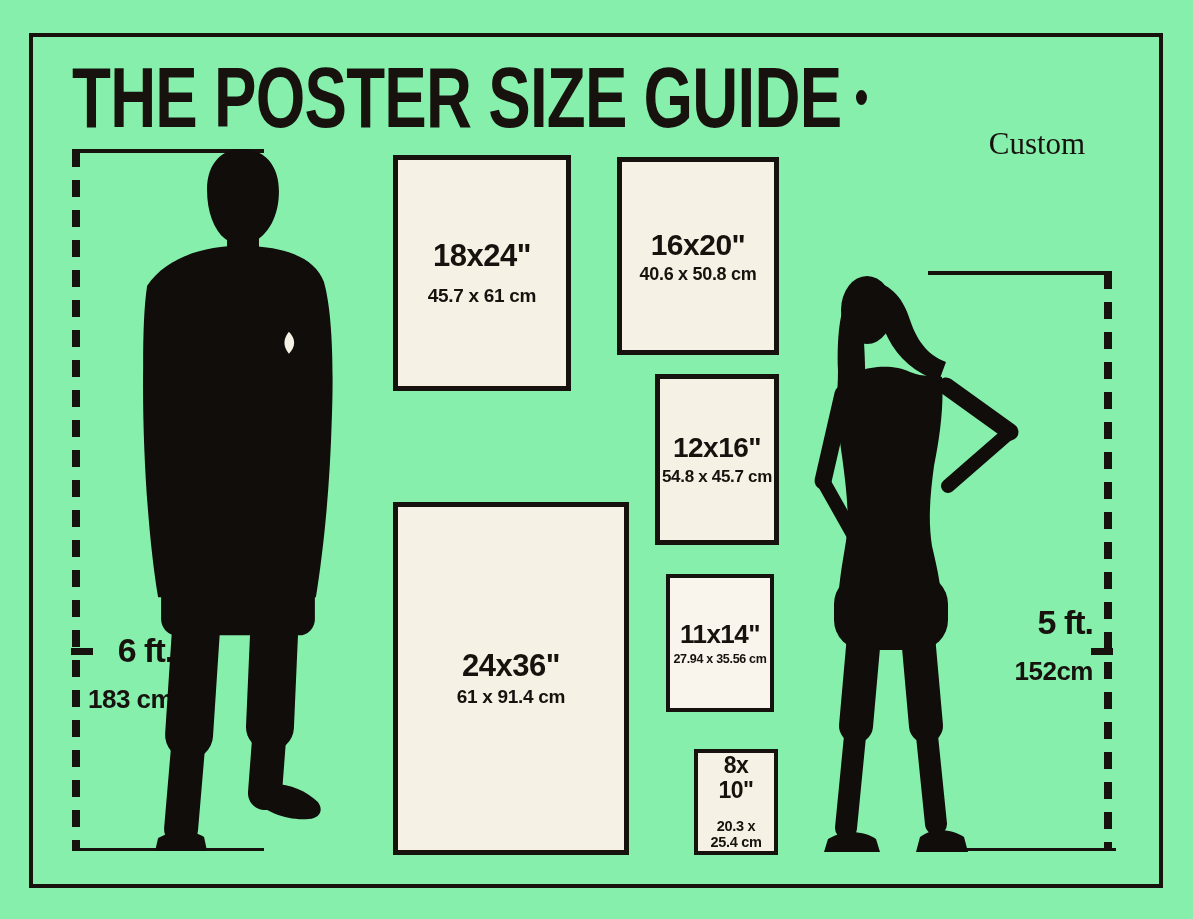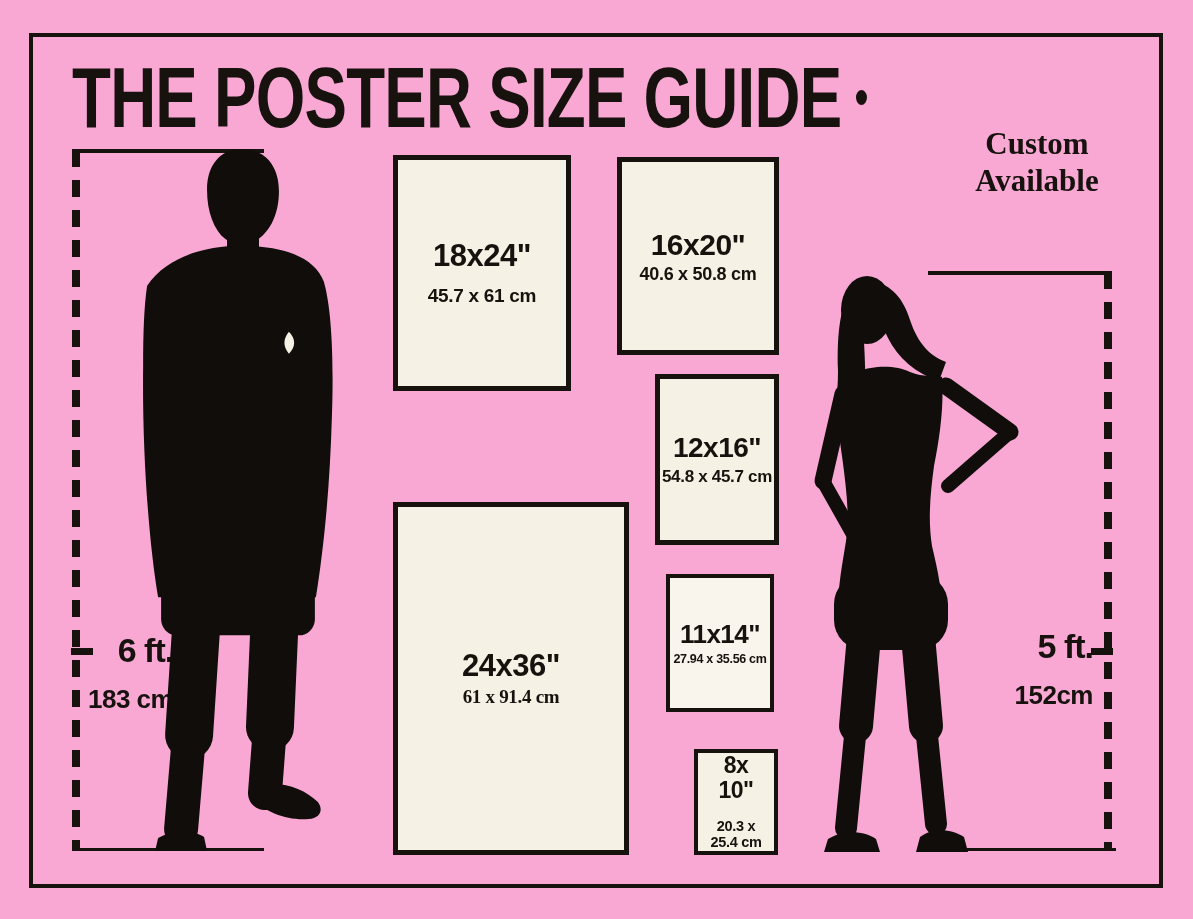--- a/index.html
+++ b/index.html
@@ -1,73 +1,73 @@
 <!DOCTYPE html>
 <html><head>
 <meta charset="utf-8">
 <style>
   html,body { margin:0; padding:0; background:#f6f1e5; }
   .canvas {
     position:relative; width:1193px; height:919px;
-    background:#f9a8d4; color:#17120e;
+    background:#86efac; color:#17120e;
     font-family:"Liberation Sans", sans-serif;
     overflow:hidden;
   }
   .frame {
     position:absolute; left:29px; top:33px; width:1134px; height:855px;
     border:4px solid #17120e; box-sizing:border-box;
   }
   
   .title {
     position:absolute; left:72px; top:54px; margin:0;
     font-size:86px; font-weight:bold; line-height:1; letter-spacing:-1px;
     white-space:nowrap; transform:scaleX(0.74); transform-origin:left top;
     display:flex; align-items:center; gap:18px;
   }
   .title-dot { font-size:52px; line-height:86px; }
   
   .custom-note {
     position:absolute; left:948px; top:126px; width:178px;
-    font-family:"Liberation Serif", serif; font-weight:bold;
+    font-family:"Liberation Serif", serif; font-weight:normal;
     font-size:31px; line-height:1.18; text-align:center;
   }
   
   .dash-v { position:absolute; width:8px;
     background-image:repeating-linear-gradient(to bottom,#17120e 0 17px, transparent 17px 30px); }
   #dash-left  { left:72px; top:150px; height:700px; }
   #dash-right { left:1104px; top:272px; height:578px; }
   .hline { position:absolute; height:4px; background:#17120e; }
   #mline-top        { left:72px;  top:149px; width:192px; }
   #mline-ground     { left:72px;  top:848px; width:192px; height:3px; }
   #wline-top        { left:928px; top:271px; width:184px; }
   #wline-ground     { left:928px; top:848px; width:188px; height:3px; }
   .tick { position:absolute; width:22px; height:7px; background:#17120e; }
   #tick-left  { left:71px;  top:648px; }
   #tick-right { left:1091px; top:648px; }
   .height-label { position:absolute; font-weight:bold; line-height:1.05; }
   #label-man   { left:88px; top:633px; text-align:right; }
-  #label-woman { left:995px; width:98px; top:629px; text-align:right; }
+  #label-woman { left:995px; width:98px; top:605px; text-align:right; }
   .height-label .ft { font-size:34px; letter-spacing:-1px; }
   .height-label .cm { font-size:26px; letter-spacing:-0.5px; margin-top:17px; }
   
   .poster {
     position:absolute; box-sizing:border-box; border:5px solid #17120e;
     background:#f6f1e5; display:flex; flex-direction:column;
     align-items:center; justify-content:center; text-align:center;
   }
   .poster .label  { font-weight:bold; letter-spacing:-0.5px; line-height:1.1; }
   .poster .metric { font-weight:bold; letter-spacing:-0.3px; line-height:1.15; margin-top:3px; white-space:nowrap; }
   #p18x24 { left:393px; top:155px; width:178px; height:236px; }
   #p18x24 .label{font-size:31px;} #p18x24 .metric{font-size:19px;margin-top:12px;}
   #p16x20 { left:617px; top:157px; width:162px; height:198px; }
   #p16x20 .label{font-size:30px;} #p16x20 .metric{font-size:18px;}
   #p12x16 { left:655px; top:374px; width:124px; height:171px; }
   #p12x16 .label{font-size:28px;} #p12x16 .metric{font-size:17px;}
   #p24x36 { left:393px; top:502px; width:236px; height:353px; }
-  #p24x36 .label{font-size:31px;} #p24x36 .metric{font-size:19px;font-family:Liberation Serif, serif;}
+  #p24x36 .label{font-size:31px;} #p24x36 .metric{font-size:19px;}
   #p11x14 { left:666px; top:574px; width:108px; height:138px; border-width:4px; background:#f9f5ec; }
   #p11x14 .label{font-size:26px;} #p11x14 .metric{font-size:12.5px;text-align:right;}
   #p8x10  { left:694px; top:749px; width:84px; height:106px; border-width:4px; }
   #p8x10 .label{font-size:23px; width:42px;} 
   #p8x10 .metric{font-size:14.5px; white-space:normal; width:60px; margin-top:14px;}
   
   .sil { position:absolute; }
   #man-sil   { left:136px; top:146px; width:202px; height:707px; }
   #woman-sil { left:810px; top:274px; width:212px; height:580px; }
 </style>
@@ -78,21 +78,20 @@
 
   <div class="frame"></div>
 
   <h1 class="title">
     <span>THE POSTER SIZE GUIDE</span>
     <span class="title-dot">•</span>
   </h1>
 
   <div class="custom-note">
     <div>Custom</div>
-    <div>Available</div>
   </div>
 
   <div class="hline" id="mline-top"></div>
   <div class="dash-v" id="dash-left"></div>
   <div class="hline" id="mline-ground"></div>
   <div class="tick" id="tick-left"></div>
   <div class="height-label" id="label-man">
     <div class="ft">6 ft.</div>
     <div class="cm">183 cm</div>
   </div>

